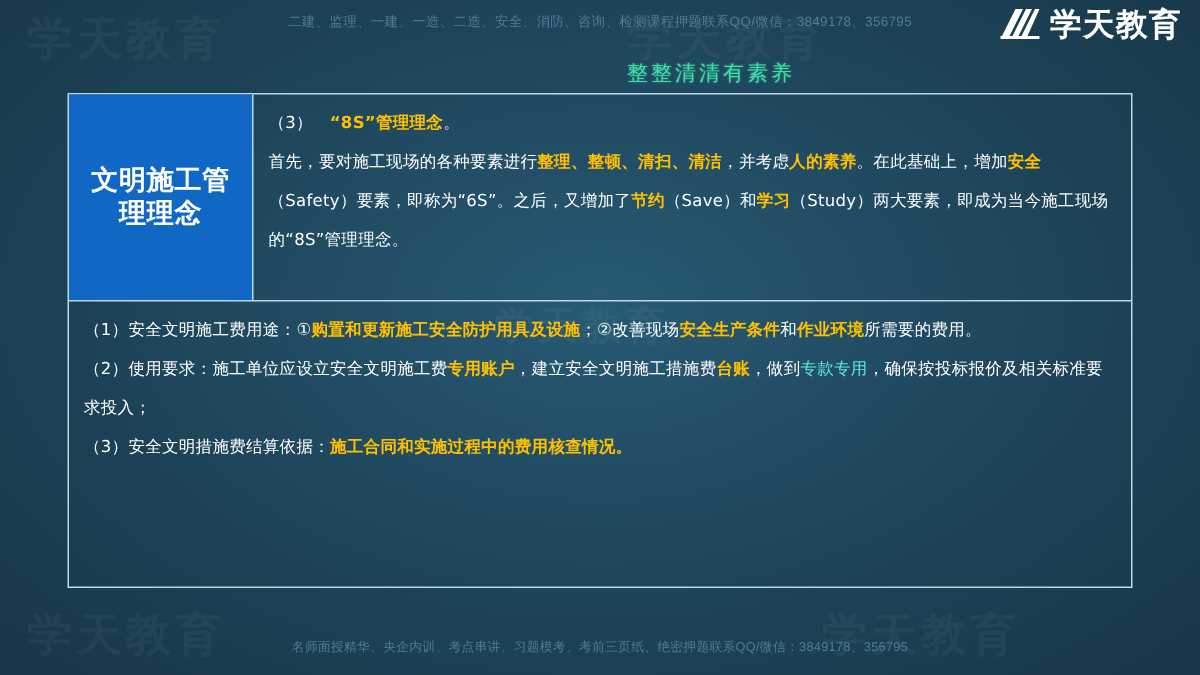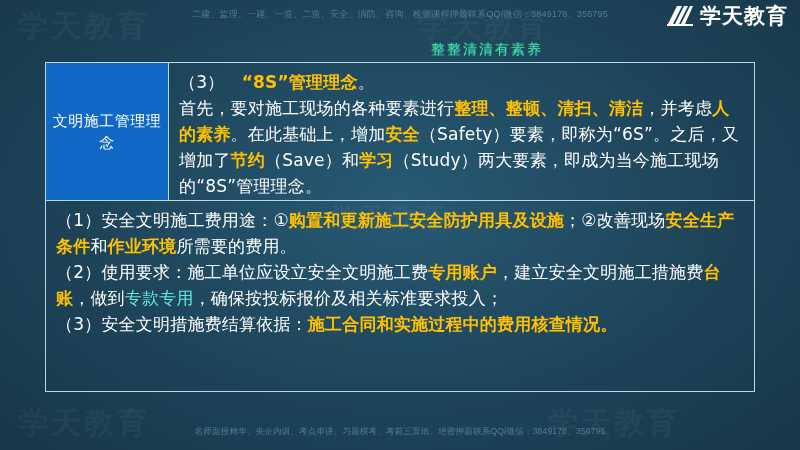--- a/index.html
+++ b/index.html
@@ -80,21 +80,20 @@
     position: absolute;
     left: 418px;
     top: 40px;
     color: #3fe0a8;
     font-size: 14px;
     line-height: 19px;
     letter-spacing: 2px;
     text-shadow: 0 0 2px rgba(63,224,168,0.5);
     white-space: nowrap;
     font-family: "DejaVu Sans", sans-serif;
-    margin-left: 13px;
   }
   .annotation div { white-space: nowrap; }
 
   
   .table {
     position: absolute;
     left: 45px;
     top: 62px;
     width: 710px;
     height: 330px;
@@ -113,33 +112,34 @@
   .label-cell {
     width: 123px;
     flex: 0 0 123px;
     background: #1168c4;
     border-right: 1px solid #bcd7e6;
     box-sizing: border-box;
     display: flex;
     align-items: center;
     justify-content: center;
     color: #ffffff;
-    font-size: 15px;
+    font-size: 18px;
     line-height: 22px;
     text-align: center;
     letter-spacing: 0.5px;
     padding: 0 6px;
     font-family: "DejaVu Sans", sans-serif;
+    font-weight: bold;
   }
   .content-cell {
     flex: 1;
     box-sizing: border-box;
     padding: 6px 9px 6px 10px;
     color: #ffffff;
-    font-size: 17px;
+    font-size: 11px;
     line-height: 26px;
     letter-spacing: 0.2px;
     font-family: "DejaVu Sans", sans-serif;
     overflow: hidden;
   }
   .content-cell p {
     margin: 0;
     text-indent: 0;
   }
   .indent { text-indent: 28px; }

